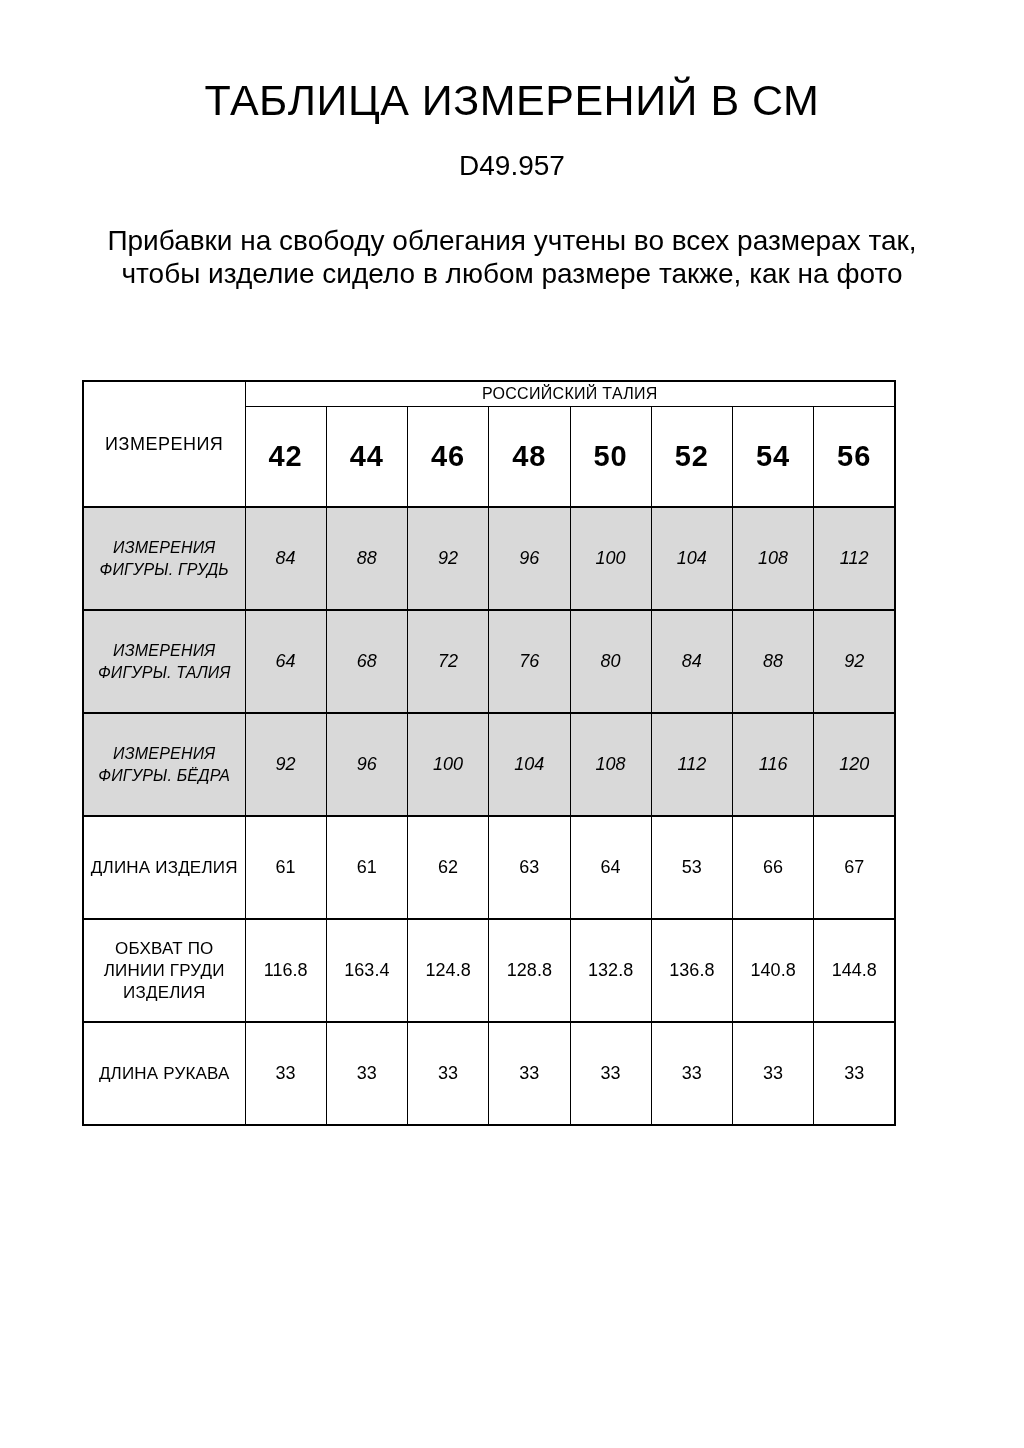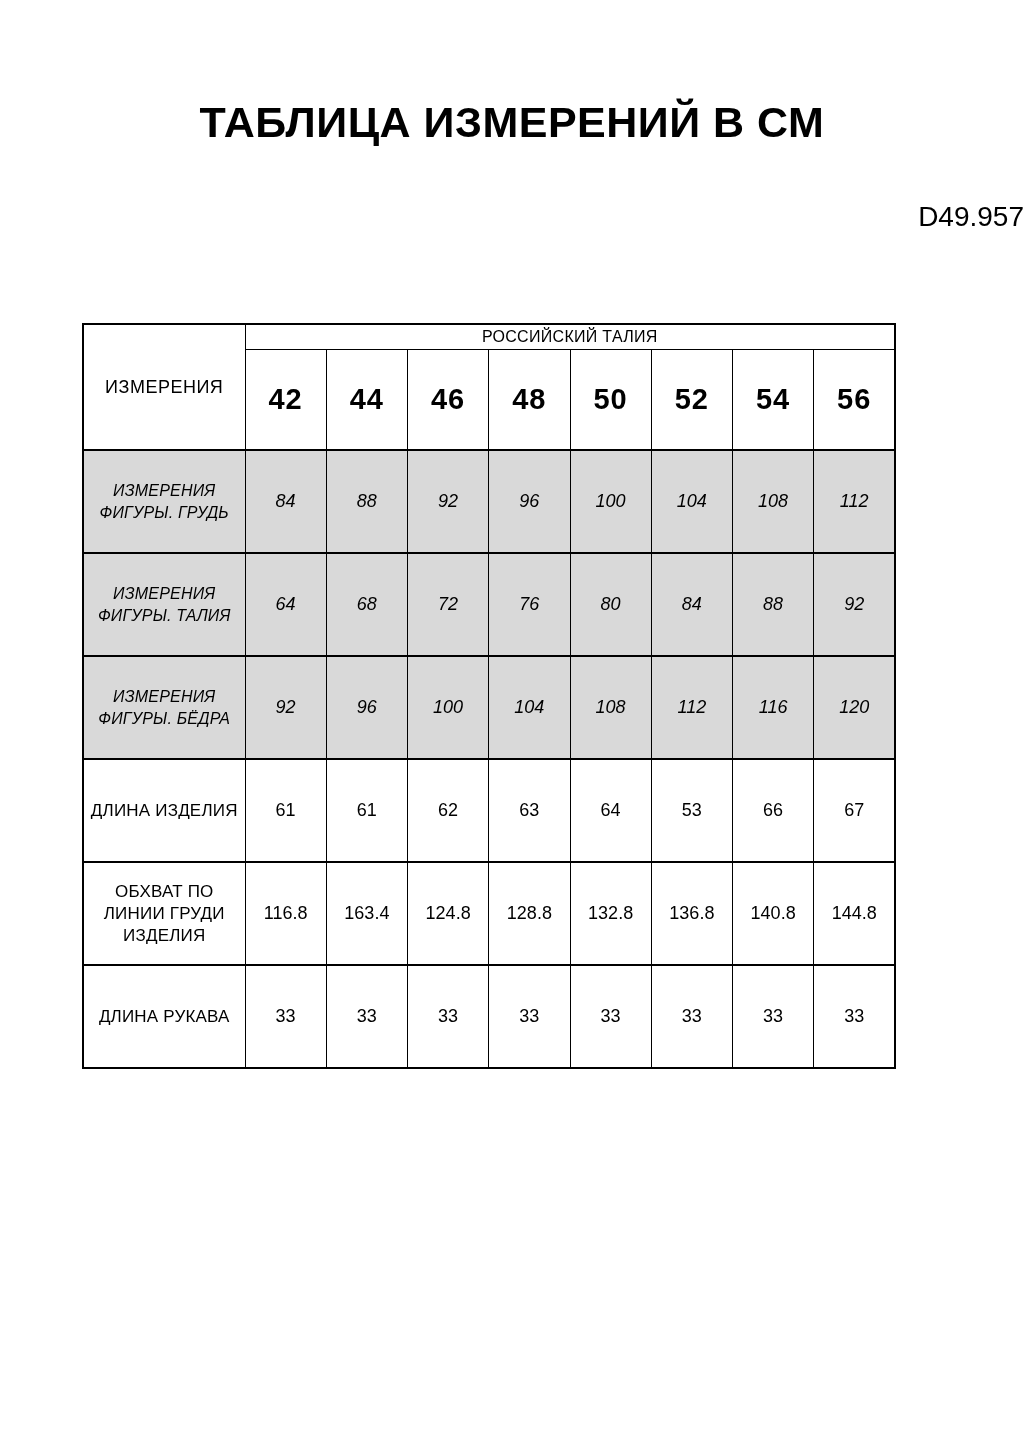--- a/index.html
+++ b/index.html
@@ -9,30 +9,30 @@
     height: 1448px;
     overflow: hidden;
     color: #000;
     font-family: "Liberation Sans", sans-serif;
     --shaded-bg: #d9d9d9;
     --border-color: #000000;
   }
   .page { width: 1024px; height: 1448px; position: relative; }
 
   .doc-title {
-    margin-top: 98px;
+    margin-top: 76px;
     text-align: center;
     font-size: 43px;
-    font-weight: 700;
+    font-weight: 400;
     letter-spacing: 0.5px;
     white-space: nowrap;
   }
   .article-code {
-    margin-top: 54px;
-    text-align: right;
+    margin-top: 25px;
+    text-align: center;
     font-size: 28px;
     font-weight: 400;
   }
   .fit-note {
     margin-top: 42px;
     text-align: center;
     font-size: 28px;
     line-height: 33px;
     font-weight: 400;
   }
@@ -78,20 +78,22 @@
 </head>
 <body style="--shaded-bg: #d9d9d9; --border-color: #000000;">
 
 <div class="page">
 
   <h1 class="doc-title">ТАБЛИЦА ИЗМЕРЕНИЙ В СМ</h1>
 
   <div class="article-code">D49.957</div>
 
   <div class="fit-note">
+      <div>Прибавки на свободу облегания учтены во всех размерах так,</div>
+      <div>чтобы изделие сидело в любом размере также, как на фото</div>
     </div>
 
   <table class="size-table">
     <colgroup>
       <col class="label-col">
       <col class="size-col">
         <col class="size-col">
         <col class="size-col">
         <col class="size-col">
       <col class="size-col">

